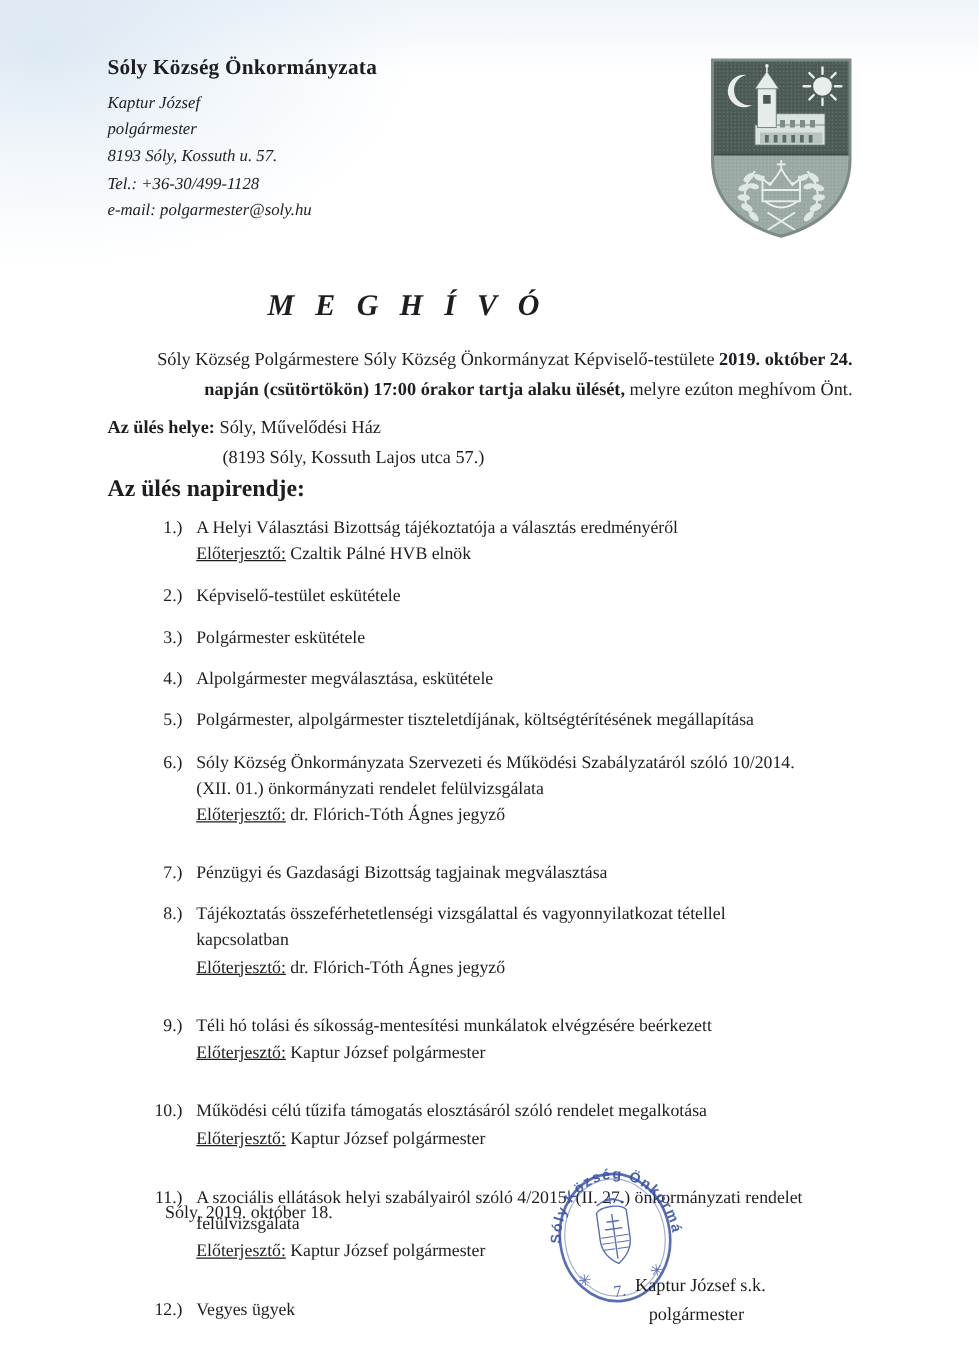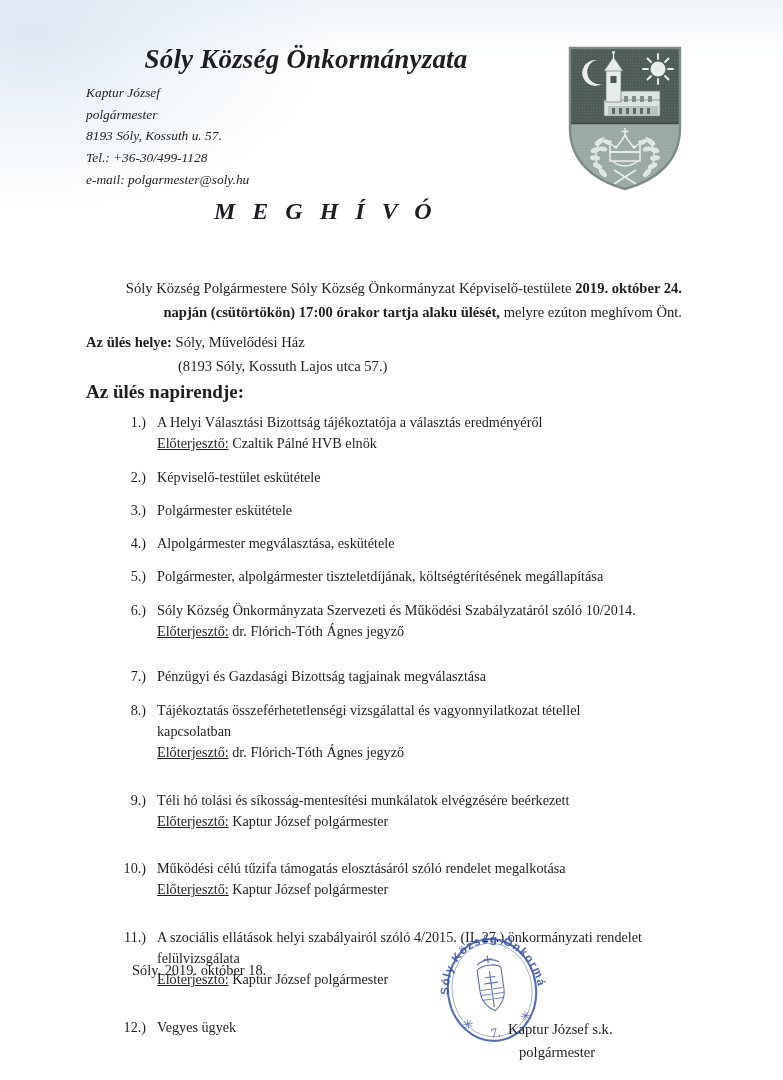--- a/index.html
+++ b/index.html
@@ -24,31 +24,31 @@
   .scan-tint2{
     position:absolute;left:0;top:0;width:783px;height:60px;
     background:linear-gradient(180deg,rgba(205,222,238,.33),rgba(255,255,255,0));
     pointer-events:none;z-index:0;
   }
   .page{position:relative;z-index:2;width:783px;height:1080px;}
 
   
   .letterhead{position:absolute;left:86px;top:44px;width:440px;}
   .lh-org{
-    font-style:italic;font-size:27px;font-weight:600;
-    letter-spacing:.2px;line-height:1.15;margin:0 0 7px 0;white-space:nowrap;text-align:center;
+    font-size:17px;font-weight:600;
+    letter-spacing:.2px;line-height:1.15;margin:0 0 7px 0;white-space:nowrap;
   }
   .lh-line{font-style:italic;font-size:13.4px;line-height:1.62;white-space:nowrap;}
 
   
   .crest{position:absolute;left:566px;top:44px;width:118px;height:148px;}
 
   
   .title{
-    position:absolute;left:0;top:198px;width:651px;text-align:center;
+    position:absolute;left:0;top:232px;width:651px;text-align:center;
     font-style:italic;font-weight:700;font-size:24px;letter-spacing:5.5px;
   }
 
   
   .intro{
     position:absolute;left:86px;top:277px;width:596px;
     font-size:14.6px;line-height:1.62;text-align:right;
   }
   .intro b{font-weight:700;}
 
@@ -259,20 +259,21 @@
       <div class="item" style="margin-top: 12px;">
         <div class="num">5.)</div>
         <div class="body-col">
           <span class="ln">Polgármester, alpolgármester tiszteletdíjának, költségtérítésének megállapítása</span>
         </div>
       </div>
       <div class="item" style="margin-top: 12px;">
         <div class="num">6.)</div>
         <div class="body-col">
           <span class="ln">Sóly Község Önkormányzata Szervezeti és Működési Szabályzatáról szóló 10/2014.</span>
+          <span class="ln">(XII. 01.) önkormányzati rendelet felülvizsgálata</span>
           <span class="presenter"><span class="pu">Előterjesztő:</span> dr. Flórich-Tóth Ágnes jegyző</span>
         </div>
       </div>
       <div class="item" style="margin-top: 24px;">
         <div class="num">7.)</div>
         <div class="body-col">
           <span class="ln">Pénzügyi és Gazdasági Bizottság tagjainak megválasztása</span>
         </div>
       </div>
       <div class="item" style="margin-top: 12px;">

